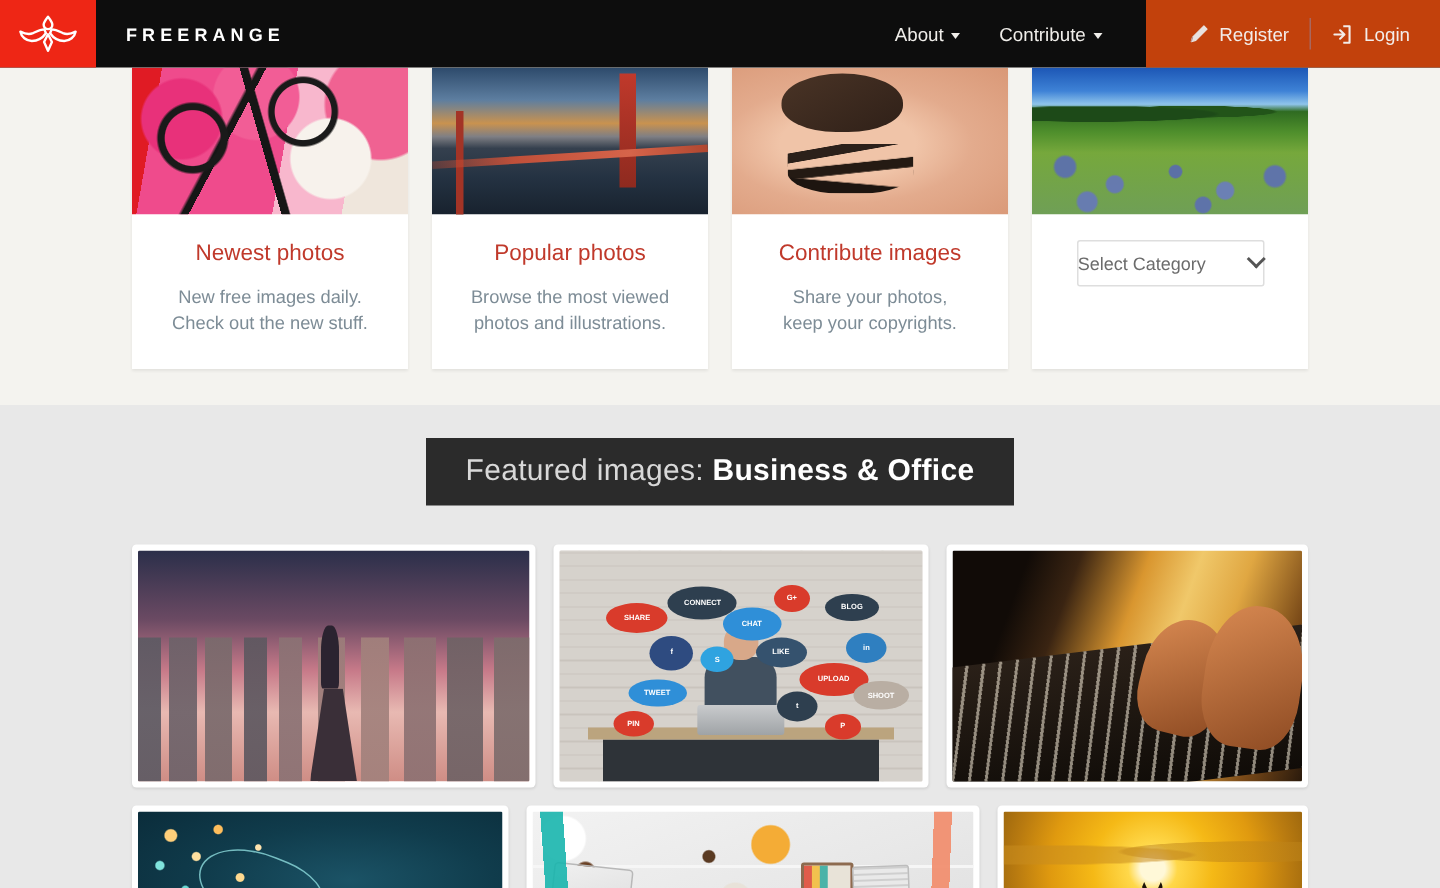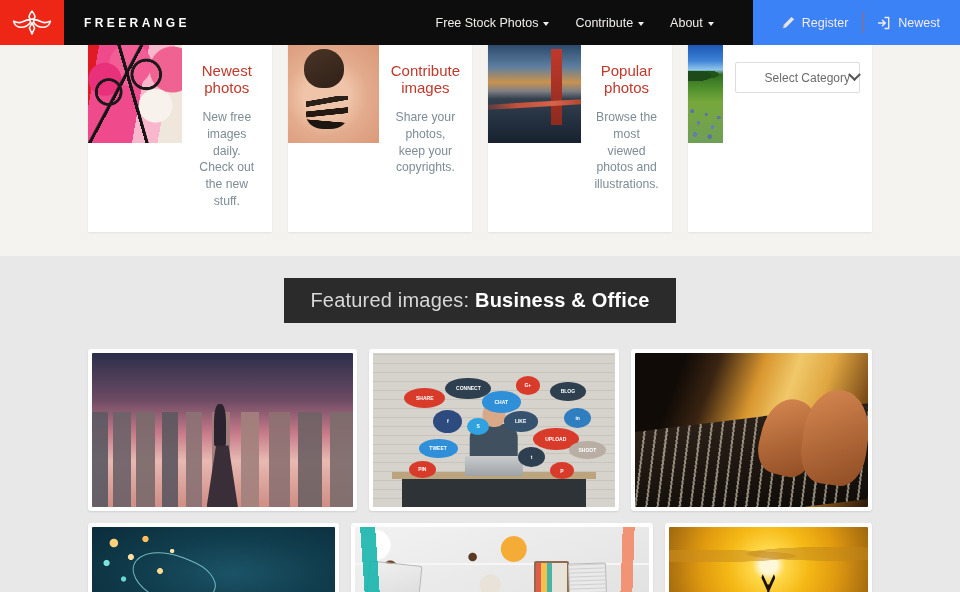--- a/index.html
+++ b/index.html
@@ -72,23 +72,23 @@
     border-left: 3.5px solid transparent;
     border-right: 3.5px solid transparent;
     border-top: 4px solid #f0eeea;
     position: relative;
     top: 1px;
   }
 
   .auth {
     display: flex;
     align-items: stretch;
-    background: #3b82f6;
+    background: #c2410c;
     padding: 0 6px 0 14px;
-    margin-left: 26px;
+    margin-left: 16px;
   }
 
   .auth-item {
     display: flex;
     align-items: center;
     gap: 7px;
     padding: 0 14px;
     color: #f3ece9;
     font-size: 12.5px;
     cursor: pointer;
@@ -116,21 +116,21 @@
     display: flex;
     gap: 16px;
     padding-top: 0;
   }
 
   .card {
     width: 184px;
     background: #ffffff;
     box-shadow: 0 1px 2px rgba(0,0,0,0.07);
     display: flex;
-    flex-direction: row;
+    flex-direction: column;
     overflow: hidden;
   }
 
   .card-thumb {
     height: 98px;
     width: 100%;
     position: relative;
     overflow: hidden;
   }
 
@@ -148,21 +148,21 @@
 
   .card-desc {
     color: #7d8c96;
     font-size: 12.2px;
     line-height: 1.38;
   }
 
   .select-box {
     display: inline-flex;
     align-items: center;
-    justify-content: flex-end;
+    justify-content: space-between;
     width: 125px;
     height: 31px;
     padding: 0 0;
     border: 1px solid #dedede;
     background: #fff;
     border-radius: 2px;
     color: #6b6b6b;
     font-size: 12px;
     cursor: pointer;
   }
@@ -566,29 +566,25 @@
       </svg>
     </span>
   </div>
 
   <div class="brand">FREERANGE</div>
 
   <div class="nav-spacer"></div>
 
   <nav class="nav">
     <div class="nav-item">
-      <span>Free Stock Photos</span>
+      <span>About</span>
       <span class="caret"></span>
     </div>
     <div class="nav-item">
       <span>Contribute</span>
-      <span class="caret"></span>
-    </div>
-    <div class="nav-item">
-      <span>About</span>
       <span class="caret"></span>
     </div>
   </nav>
 
   <div class="auth">
     <div class="auth-item">
       <span>
         <svg class="icon-svg" width="14" height="14" viewBox="0 0 14 14">
           <path d="M10.6 1.3 12.7 3.4 5.2 10.9 2.2 11.8 3.1 8.8z" fill="#e8e2e0" stroke="#e8e2e0" stroke-width="0.8" stroke-linejoin="round"></path>
           <path d="M2.2 11.8 3.1 8.8" stroke="#b9918c" stroke-width="0.8"></path>
@@ -599,21 +595,21 @@
 
     <div class="auth-divider"></div>
 
     <div class="auth-item">
       <span>
         <svg class="icon-svg" width="14" height="14" viewBox="0 0 14 14">
           <path d="M7.5 1.5h4.2v11H7.5" fill="none" stroke="#f3ece9" stroke-width="1.4" stroke-linejoin="round"></path>
           <path d="M1.6 7h6.2M5.4 4.2 8.3 7l-2.9 2.8" fill="none" stroke="#f3ece9" stroke-width="1.4" stroke-linecap="round" stroke-linejoin="round"></path>
         </svg>
       </span>
-      <span>Newest</span>
+      <span>Login</span>
     </div>
   </div>
 </div>
 
 <section class="cards-section">
   <div class="cards">
 
     <div class="card">
       <div class="card-thumb">
         <div class="img-graffiti"></div>
@@ -622,40 +618,40 @@
         <div class="card-title">Newest photos</div>
         <div class="card-desc">
           <span>New free images daily.</span><br>
           <span>Check out the new stuff.</span>
         </div>
       </div>
     </div>
 
     <div class="card">
       <div class="card-thumb">
+        <div class="img-bridge"></div>
+      </div>
+      <div class="card-body">
+        <div class="card-title">Popular photos</div>
+        <div class="card-desc">
+          <span>Browse the most viewed</span><br>
+          <span>photos and illustrations.</span>
+        </div>
+      </div>
+    </div>
+
+    <div class="card">
+      <div class="card-thumb">
         <div class="img-face"></div>
       </div>
       <div class="card-body">
         <div class="card-title">Contribute images</div>
         <div class="card-desc">
           <span>Share your photos,</span><br>
           <span>keep your copyrights.</span>
-        </div>
-      </div>
-    </div>
-
-    <div class="card">
-      <div class="card-thumb">
-        <div class="img-bridge"></div>
-      </div>
-      <div class="card-body">
-        <div class="card-title">Popular photos</div>
-        <div class="card-desc">
-          <span>Browse the most viewed</span><br>
-          <span>photos and illustrations.</span>
         </div>
       </div>
     </div>
 
     <div class="card">
       <div class="card-thumb">
         <div class="img-field"></div>
       </div>
       <div class="card-body">
         <div class="select-box">

